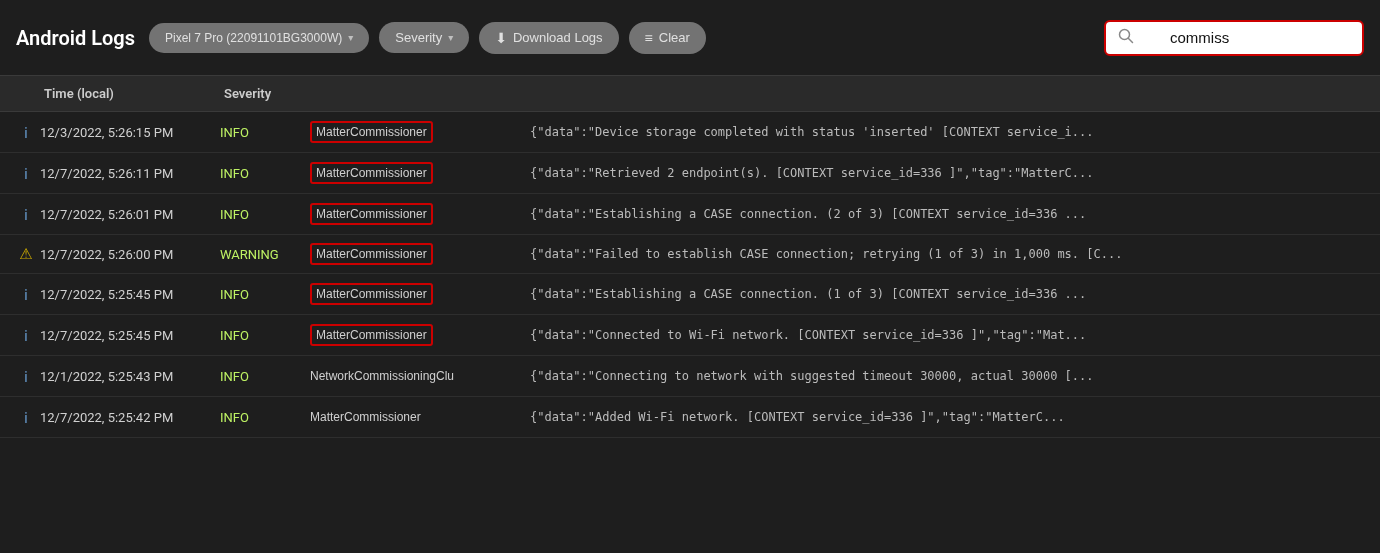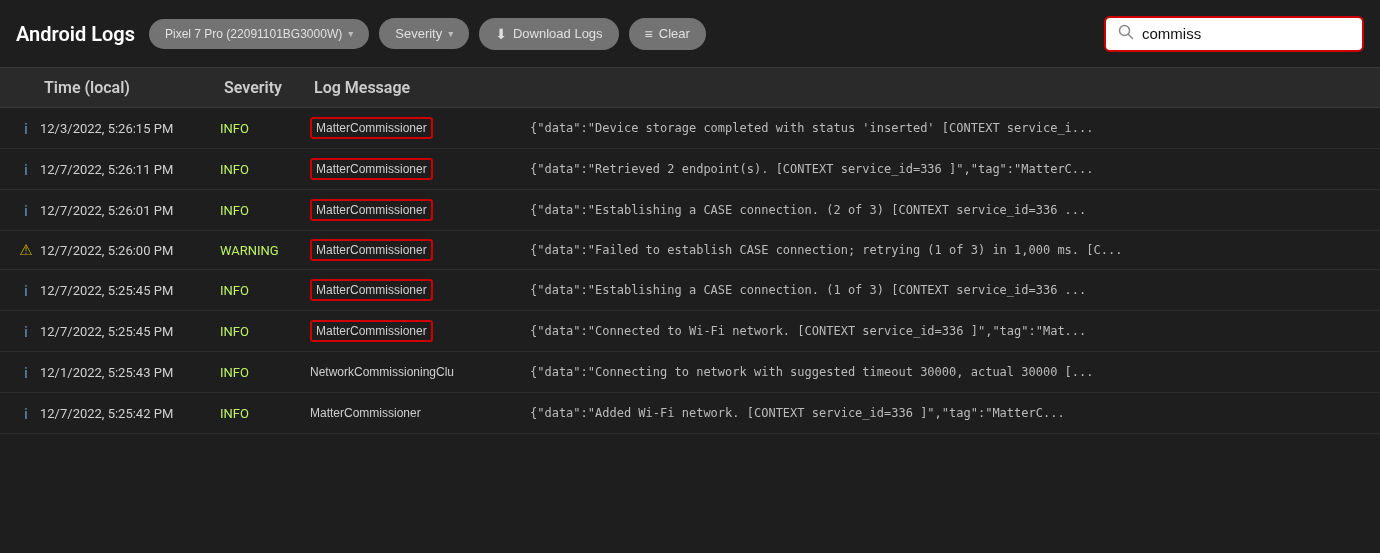--- a/index.html
+++ b/index.html
@@ -12,21 +12,21 @@
     }
 
     
     .header {
       display: flex;
       align-items: center;
       padding: 10px 16px;
       gap: 10px;
       background: #1e1e1e;
       border-bottom: 1px solid #3a3a3a;
-      height: 68px;
+      height: 76px;
     }
 
     .app-title {
       font-size: 20px;
       font-weight: 600;
       color: #ffffff;
       white-space: nowrap;
       margin-right: 4px;
     }
 
@@ -57,20 +57,21 @@
     .search-wrapper {
       display: flex;
       align-items: center;
       background: #ffffff;
       border-radius: 6px;
       border: 2.5px solid #cc0000;
       padding: 6px 12px;
       gap: 8px;
       margin-left: auto;
       min-width: 260px;
+      justify-content: space-between;
     }
 
     .search-icon-svg {
       color: #888;
       font-size: 16px;
       flex-shrink: 0;
     }
 
     .search-input {
       background: transparent;
@@ -83,21 +84,21 @@
 
     
     .table-header {
       display: grid;
       grid-template-columns: 28px 180px 90px 220px 1fr;
       padding: 10px 12px;
       background: #2a2a2a;
       border-bottom: 1px solid #3a3a3a;
       color: #cccccc;
       font-weight: 600;
-      font-size: 16px;
+      font-size: 13px;
     }
 
     .table-header span {
       padding: 0 4px;
     }
 
     .table-body {}
 
     .table-row {
       display: grid;
@@ -175,21 +176,20 @@
       </svg>
     </span>
     <input class="search-input" type="text" value="commiss" style="">
   </div>
 </div>
 
 <div class="table-header">
   <span></span>
   <span>Time (local)</span>
   <span>Severity</span>
-  <span>Log Message</span>
 </div>
 
 <div class="table-body" id="log-rows">
 <div class="table-row">
     <span class="row-icon info">ℹ</span>
     <span>12/3/2022, 5:26:15 PM</span>
     <span class="severity-cell">INFO</span>
     <span class="tag-cell"><span class="tag-highlighted">MatterCommissioner</span></span>
     <span class="log-cell">{"data":"Device storage completed with status 'inserted' [CONTEXT service_i...</span>
   </div>

